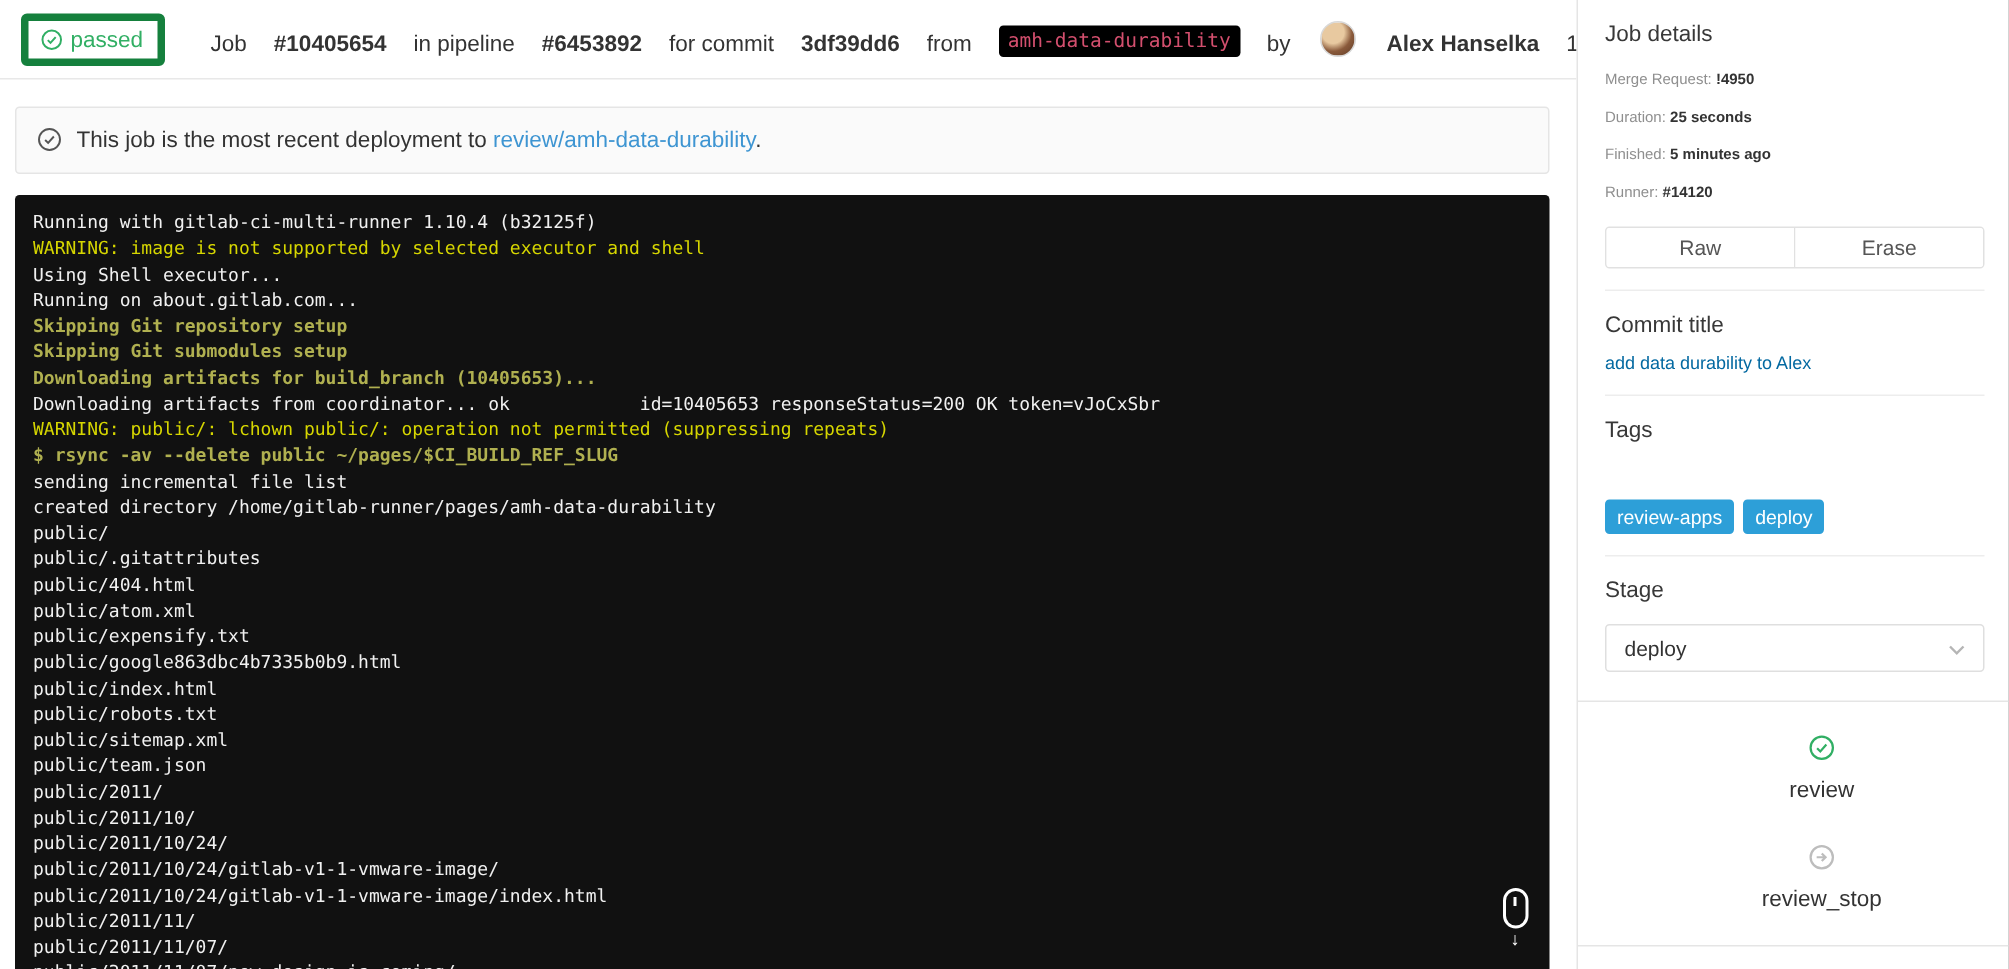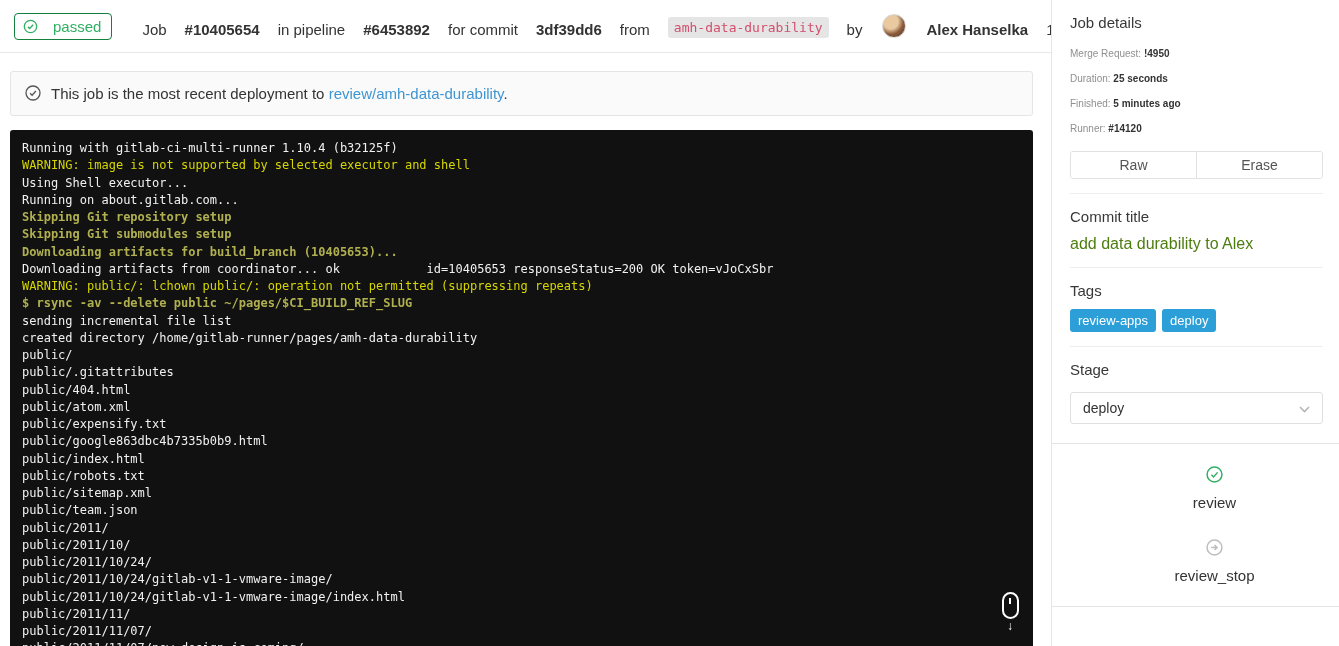--- a/index.html
+++ b/index.html
@@ -5,29 +5,29 @@
   * { margin:0; padding:0; box-sizing:border-box; }
   html,body { width:1339px; height:646px; overflow:hidden; background:#fff;
     font-family:"Liberation Sans", sans-serif; color:#333; }
   .page { display:flex; width:1339px; height:646px; }
   .main { width:1051px; min-width:1051px; }
   .sidebar { width:288px; border-left:1px solid #e5e5e5; background:#fff; }
 
   
   .job-header { height:53px; display:flex; align-items:center; gap:6px;
     padding:0 16px 0 14px; border-bottom:1px solid #e8e8e8; font-size:15px; }
-  .status-badge { display:inline-flex; align-items:center; gap:15px;
-    border:1px solid #15803d; color:#31af64; border-radius:4px;
+  .status-badge { display:inline-flex; align-items:center; gap:5px;
+    border:5px solid #15803d; color:#31af64; border-radius:4px;
     padding:4px 10px 4px 8px; font-size:15px; background:#fff; }
   .status-badge svg { display:block; }
   .v-divider { width:1px; height:36px; background:#e8e8e8; margin:0 10px 0 8px; }
   .job-title { display:flex; align-items:flex-end; gap:18px; flex-wrap:nowrap; white-space:nowrap; }
   .b { font-weight:bold; }
   .branch-badge { font-family:"DejaVu Sans Mono", monospace; font-size:13px;
-    color:#d34f6e; background:#e5e5e5; border-radius:3px; padding:3px 6px; }
+    color:#d34f6e; background:#000000; border-radius:3px; padding:3px 6px; }
   .avatar { width:24px; height:24px; border-radius:50%; margin:0 2px;
     background:radial-gradient(circle at 35% 30%, #e8c9a0 0 35%, #8a5a3b 60%, #5d3b26 100%);
     border:1px solid #d8d8d8; }
   .retry-btn { margin-left:auto; border:1px solid #2d9fd8; color:#2d9fd8;
     background:#fff; border-radius:3px; padding:7px 13px; font-size:15px; cursor:pointer;
     font-family:"Liberation Sans", sans-serif; }
 
   
   .notice { margin:18px 18px 14px 10px; background:#fafafa; border:1px solid #e5e5e5;
     border-radius:3px; padding:13px 14px; display:flex; gap:10px;
@@ -51,23 +51,23 @@
   
   .sb-block { padding:14px 16px 14px 18px; }
   .sb-inset-divider { height:1px; background:#ededed; margin:0 16px 0 18px; }
   .sb-title { font-size:15px; color:#383838; margin-bottom:10px; }
   .detail-row { font-size:10px; color:#8f8f8f; line-height:25px; }
   .detail-row .val { color:#333; font-weight:bold; }
   .btn-group { display:flex; margin-top:10px; border:1px solid #e1e1e1; border-radius:3px; overflow:hidden; }
   .btn-group button { flex:1; background:#fff; border:0; padding:5px 0; font-size:14px;
     color:#555; cursor:pointer; font-family:"Liberation Sans", sans-serif; }
   .btn-group button:first-child { border-right:1px solid #e1e1e1; }
-  .commit-text { font-size:16px; color:#4d7c0f; }
+  .commit-text { font-size:12px; color:#0369a1; }
   .tags-row { display:flex; gap:6px; }
-  .tag { background:#2d9fd8; color:#fff; font-size:13px; padding:4px 8px; border-radius:3px; }
+  .tag { background:#2d9fd8; color:#fff; font-size:13px; padding:4px 8px; border-radius:3px;margin-top:28px; }
   .stage-select { margin-top:4px; border:1px solid #dfdfdf; border-radius:3px; height:32px;
     display:flex; align-items:center; justify-content:space-between; padding:0 12px;
     font-size:14px; color:#333; cursor:pointer; background:#fff; }
   .stage-select .chev { color:#b5b5b5; }
   .jobs-list { border-top:1px solid #e5e5e5; border-bottom:1px solid #e5e5e5; padding:8px 0; }
   .job-row { display:flex; align-items:center; gap:11px; padding:14px 0 14px 38px;
     font-size:15px; color:#333; cursor:pointer;flex-direction:column; }
   .icon-green { color:#31af64; } .icon-gray { color:#bdbdbd; }
 </style>
 </head>

